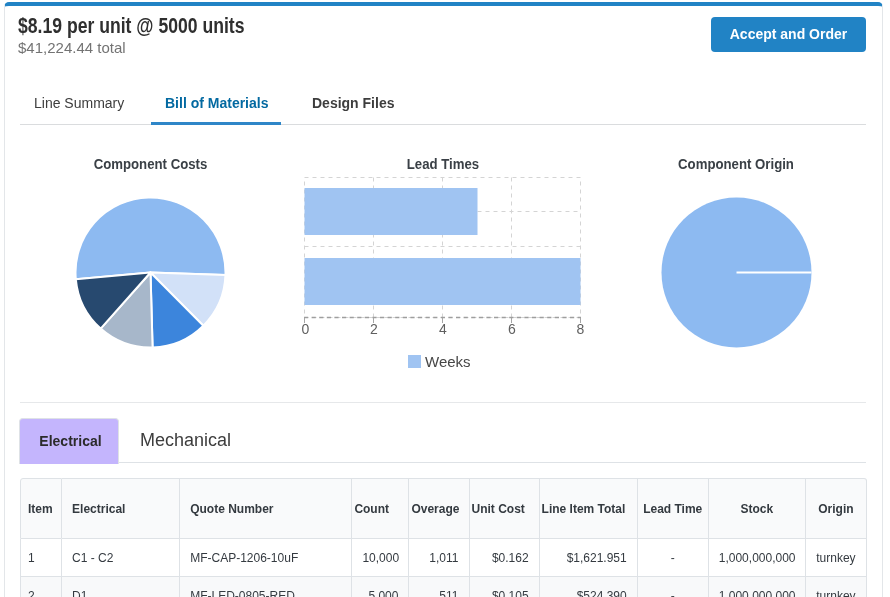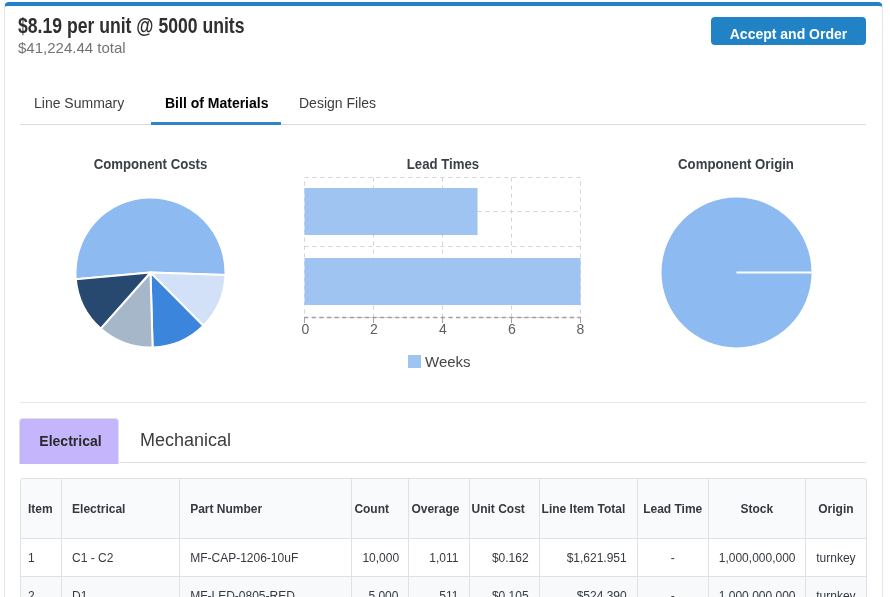--- a/index.html
+++ b/index.html
@@ -1,28 +1,28 @@
 <!DOCTYPE html>
 <html><head>
 <meta charset="utf-8">
 <style>
   html,body{margin:0;padding:0;background:#fff;font-family:"Liberation Sans",sans-serif;}
   body{width:890px;height:597px;position:relative;overflow:hidden;}
   .card{position:absolute;left:4px;top:1.5px;width:877px;height:680px;background:#fff;
         border:1px solid #e3e6e9;border-top:4px solid #2183c5;border-radius:5px;}
   .h1{position:absolute;left:18px;top:13px;font-size:22px;font-weight:bold;color:#2f2f2f;transform:scaleX(0.8);transform-origin:0 0;white-space:nowrap;}
   .total{position:absolute;left:18px;top:39px;font-size:15px;color:#737373;}
-  .btn{position:absolute;left:711px;top:17px;width:155px;height:28px;background:#2183c5;border-radius:4px;
+  .btn{position:absolute;left:711px;top:17px;width:155px;height:35px;background:#2183c5;border-radius:4px;
        color:#fff;font-size:14px;font-weight:bold;text-align:center;line-height:35px;}
   
   .navline{position:absolute;left:20px;top:124px;width:846px;height:1px;background:#dadcde;}
   .tab{position:absolute;top:95px;font-size:14px;color:#3d3d3d;}
   .tab1{left:34px;}
-  .tab2{left:165px;color:#000000;font-weight:bold;}
-  .tab3{left:299px;}
+  .tab2{left:165px;color:#0369a1;font-weight:bold;}
+  .tab3{left:312px;font-weight:bold;}
   .underline{position:absolute;left:151px;top:122px;width:130px;height:3px;background:#2e86c8;}
   
   .ctitle{position:absolute;top:155px;font-size:15px;font-weight:bold;color:#3a4046;text-align:center;transform:scaleX(0.88);}
   .ct1{left:20px;width:261px;}
   .ct2{left:313px;width:260px;}
   .ct3{left:606px;width:260px;}
   svg{position:absolute;}
   
   .divider{position:absolute;left:20px;top:402px;width:846px;height:1px;background:#e6e8ea;}
   
@@ -123,21 +123,21 @@
       <col style="width:70px">
       <col style="width:98px">
       <col style="width:71px">
     <col style="width:97px">
       <col style="width:61px">
   </colgroup>
   <tbody>
       <tr>
     <th class="al" style="padding-left:7px;padding-right:12px">Item</th>
         <th class="al">Electrical</th>
-        <th class="al">Part Number</th>
+        <th class="al">Quote Number</th>
     <th class="ar">Count</th>
         <th class="ar">Overage</th>
         <th class="ar">Unit Cost</th>
         <th class="ar">Line Item Total</th>
     <th class="ac">Lead Time</th>
         <th class="ac">Stock</th>
         <th class="ac">Origin</th>
   </tr>
   <tr>
     <td class="al" style="padding-left:7px">1</td>

